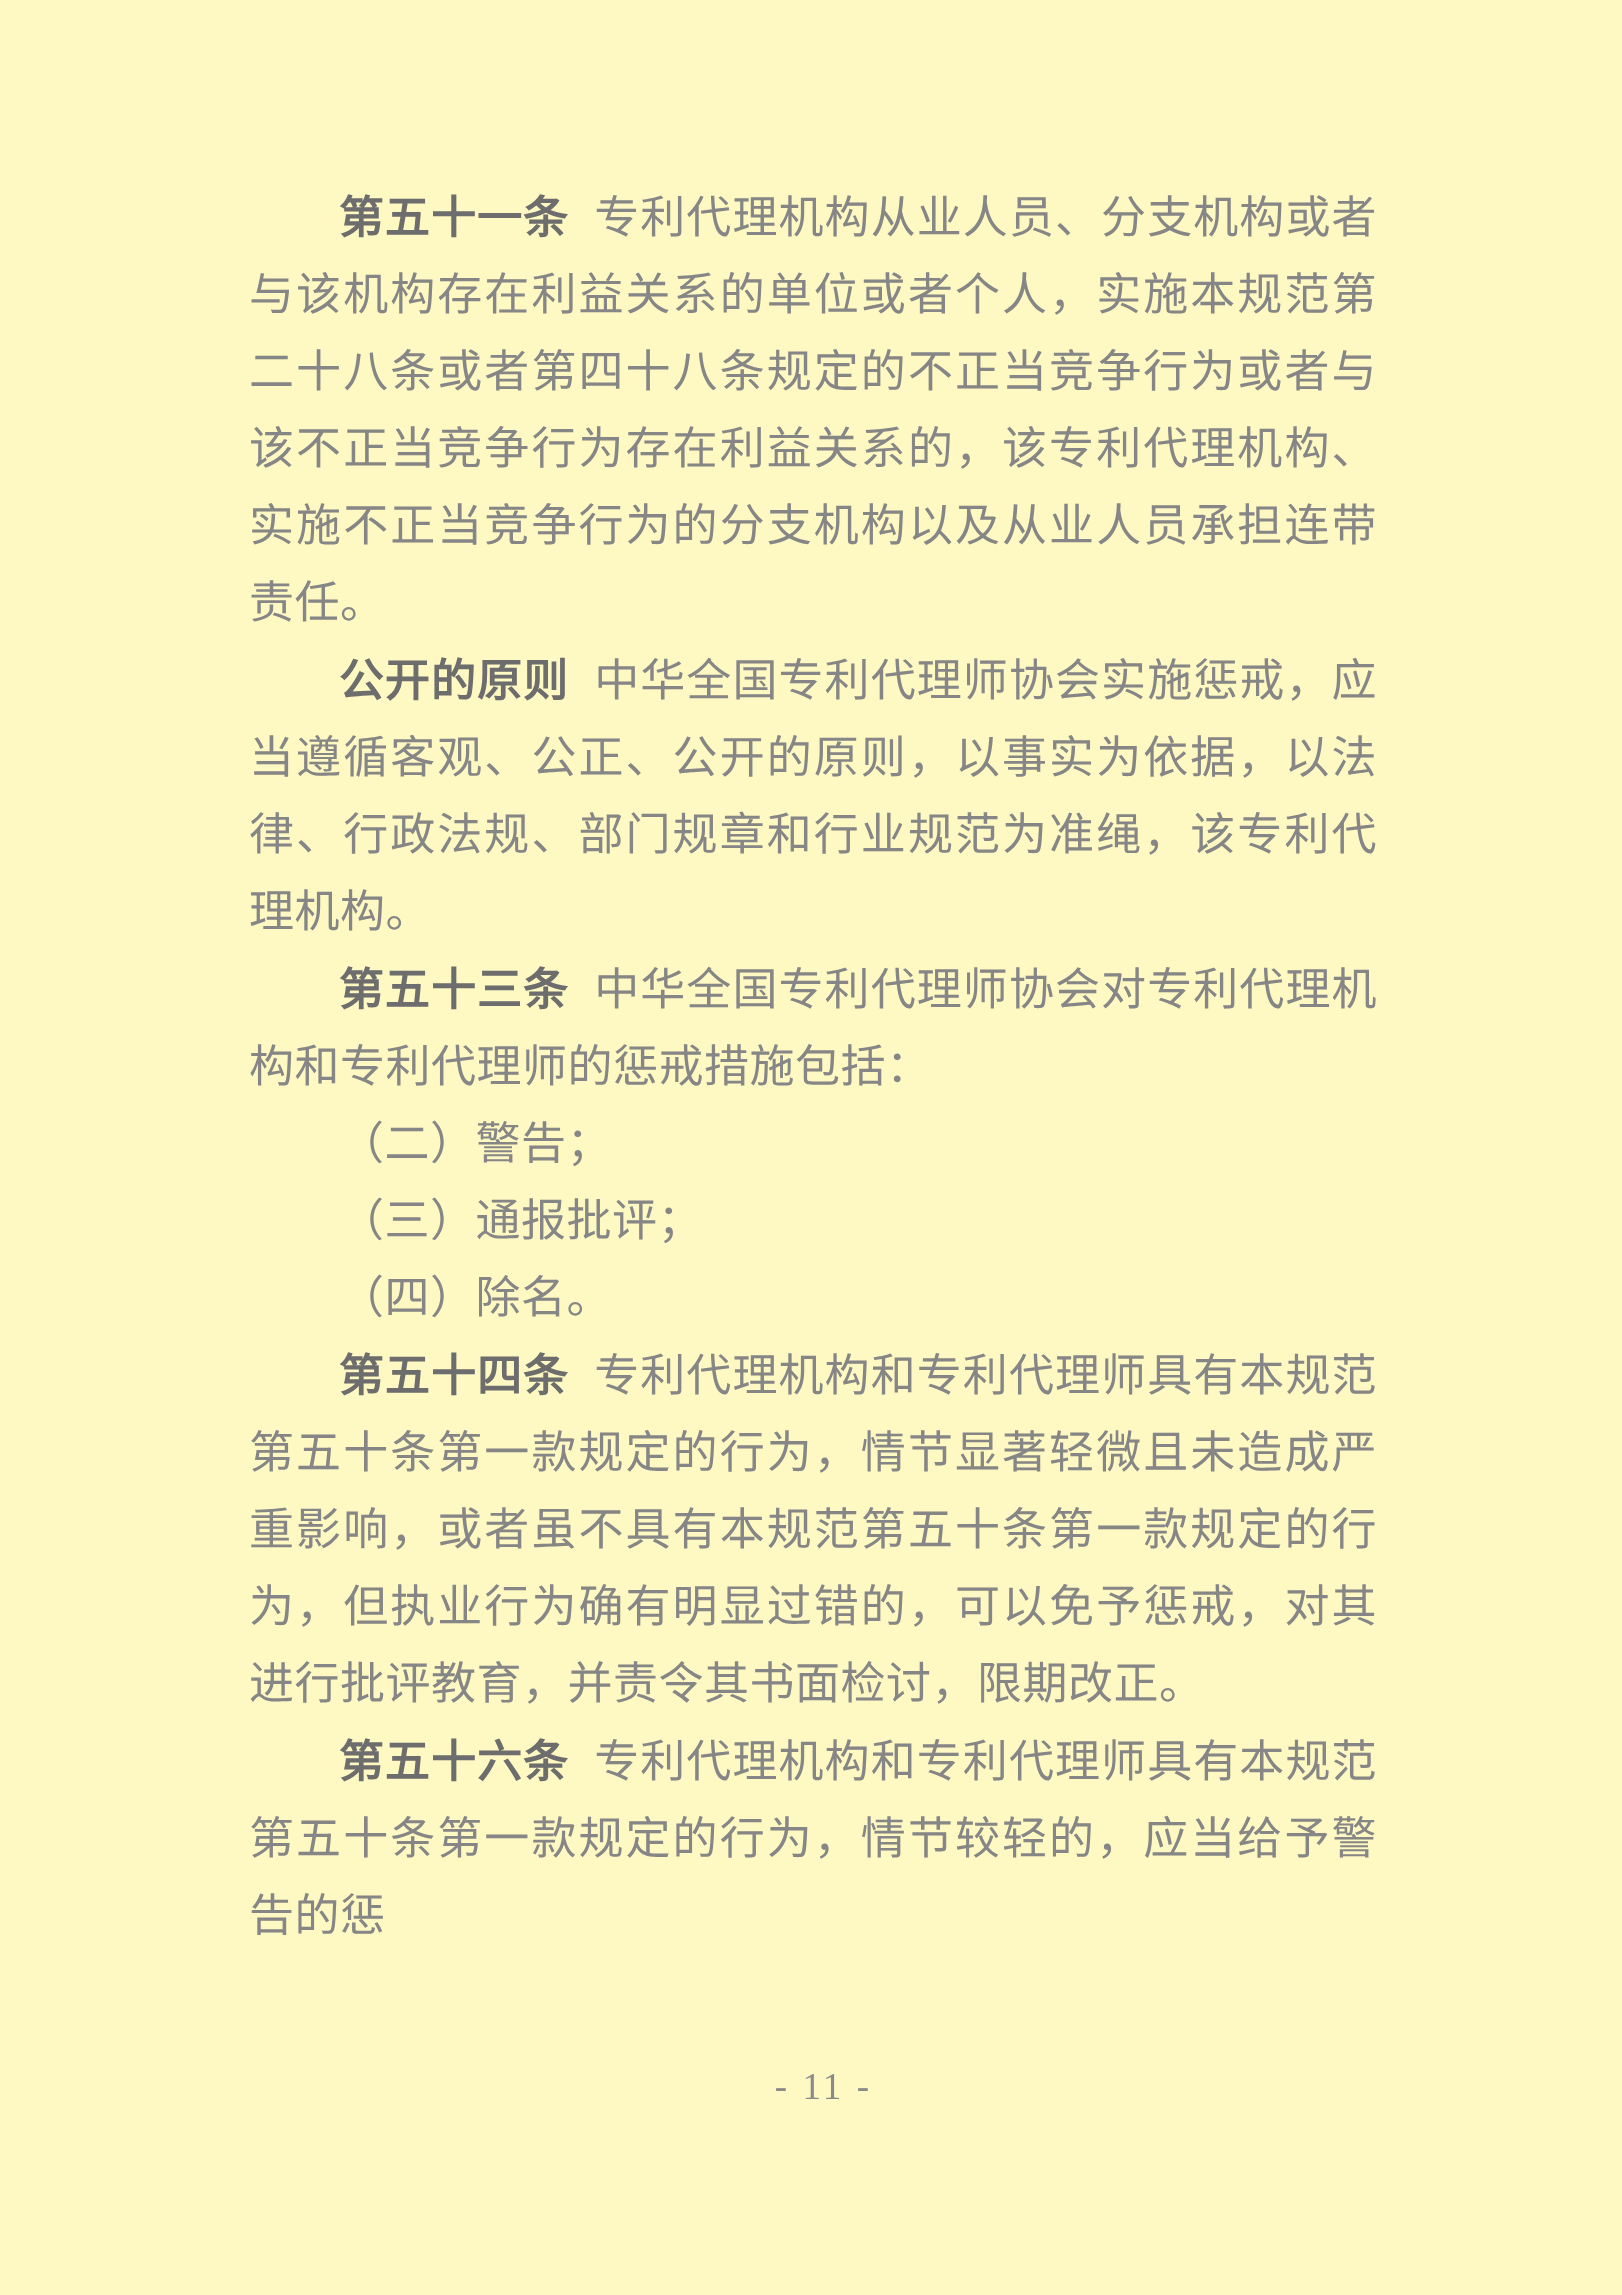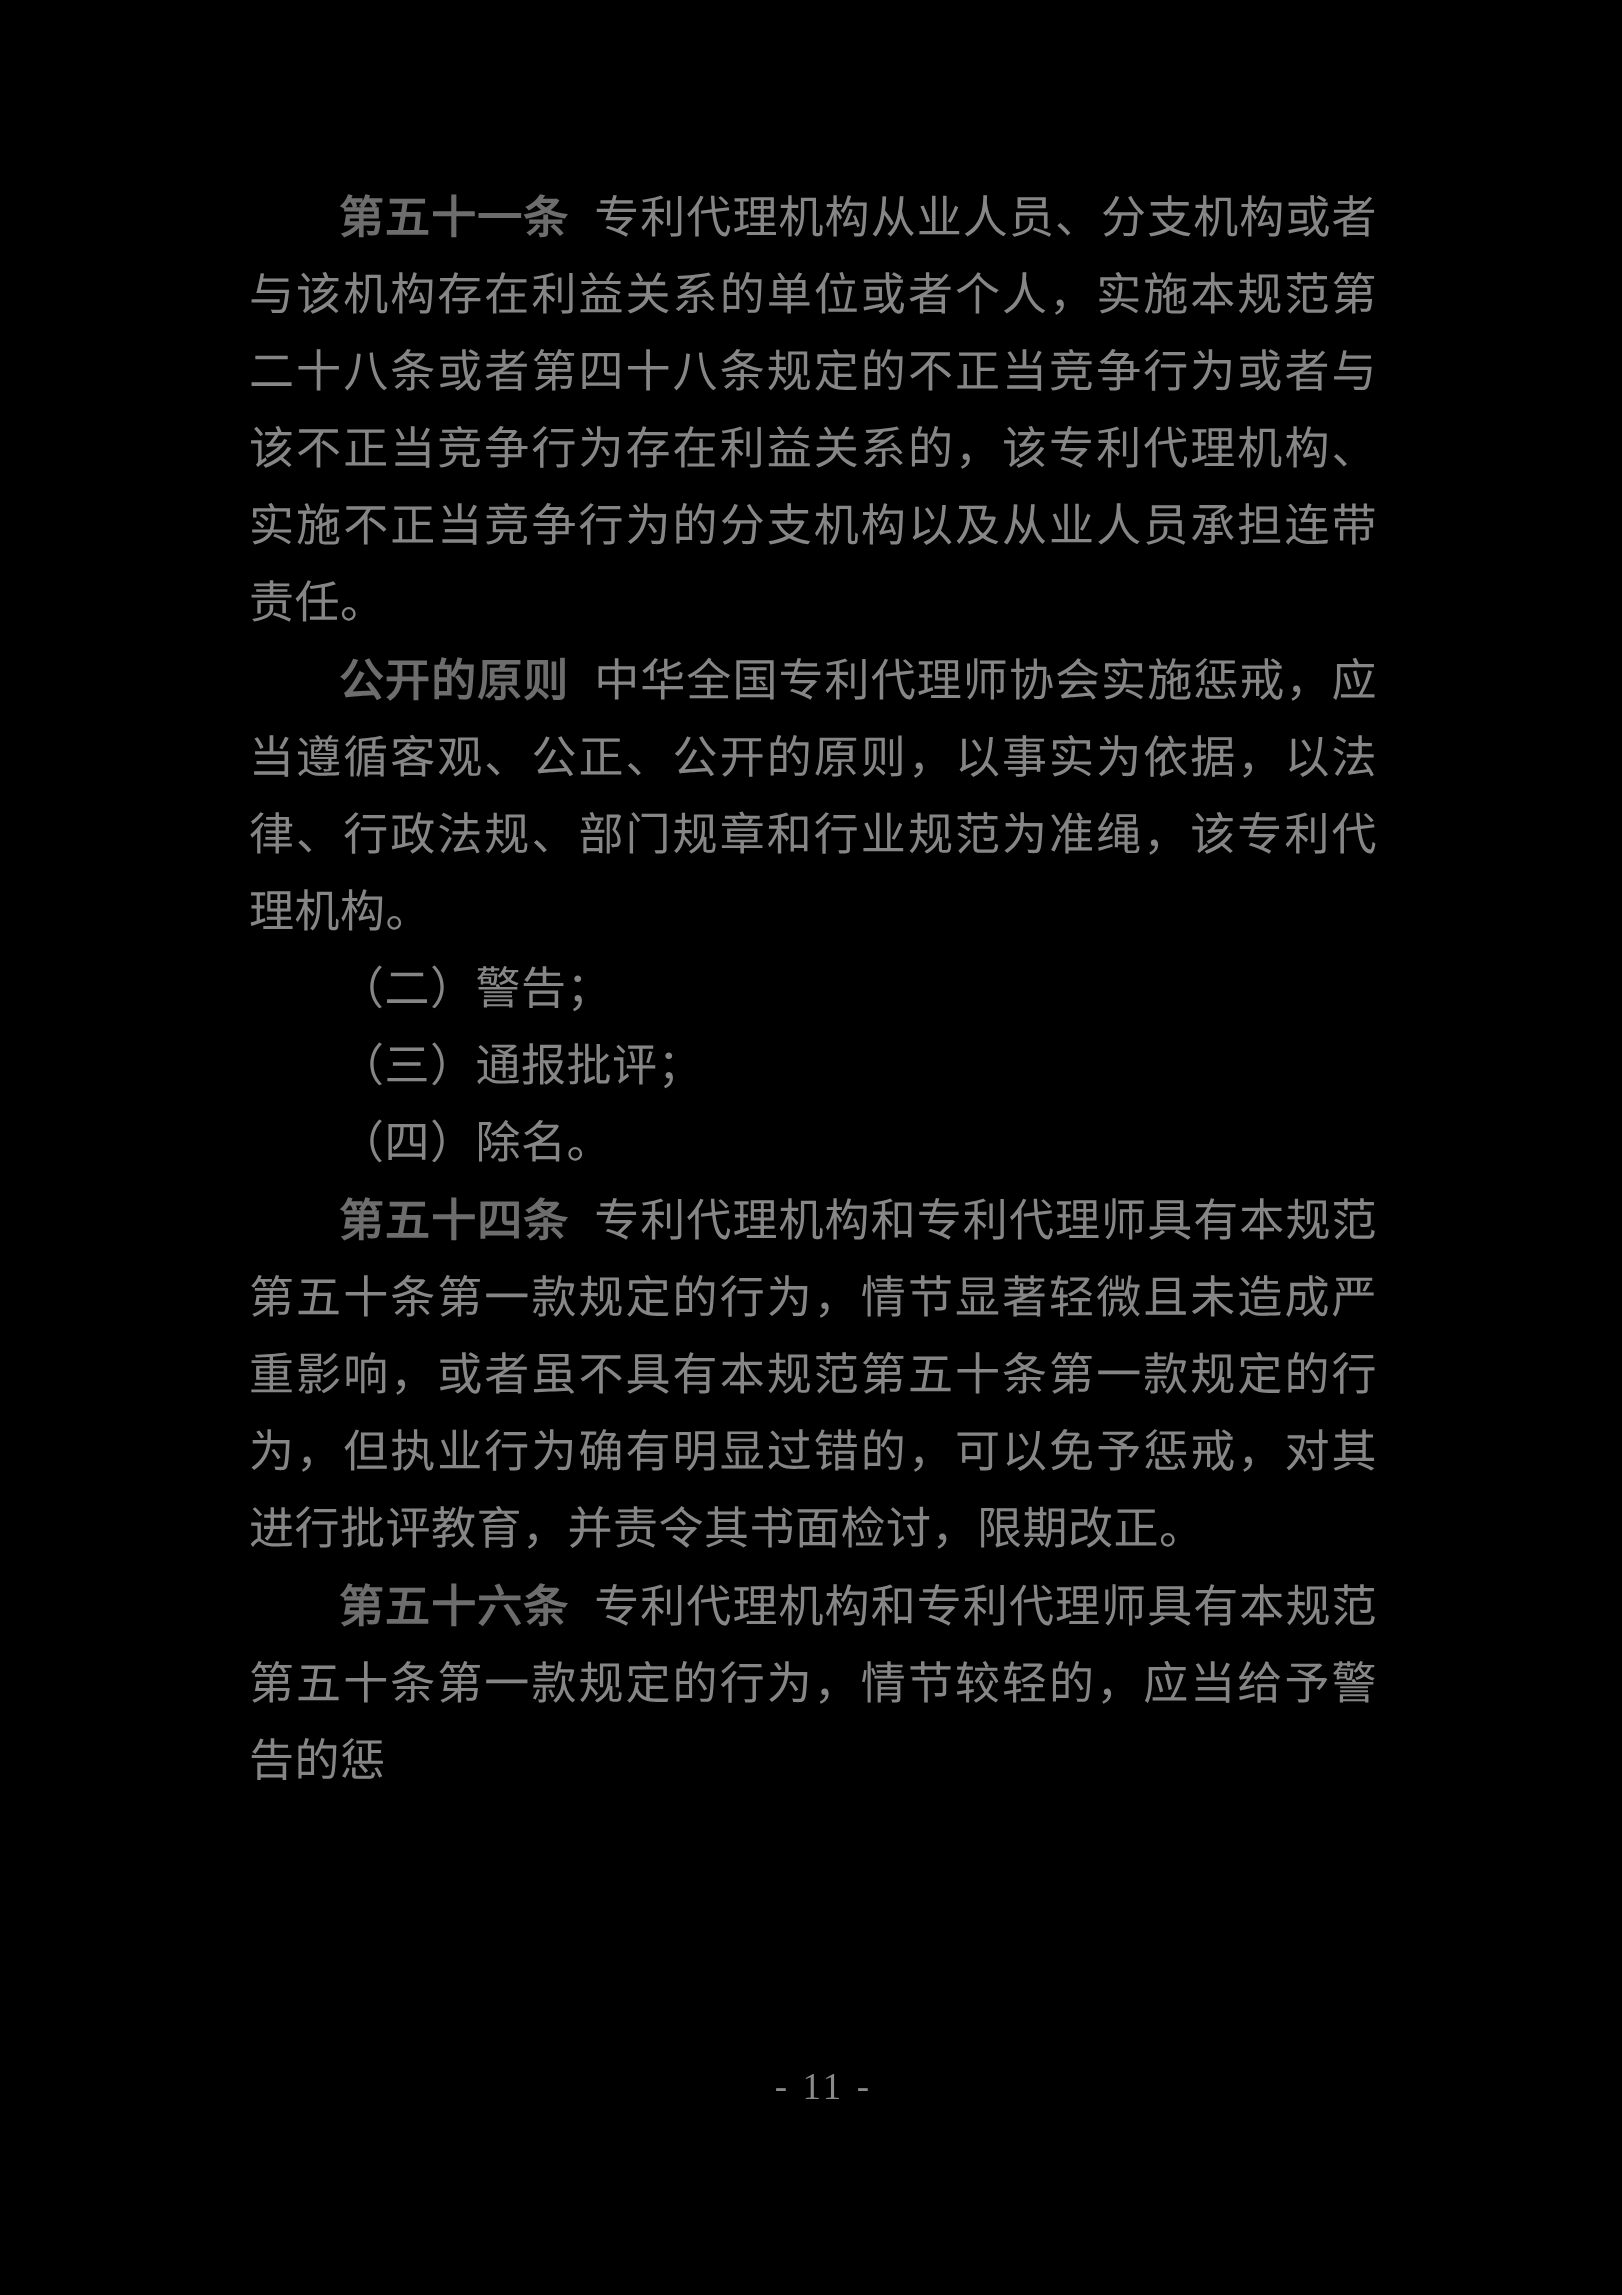--- a/index.html
+++ b/index.html
@@ -10,21 +10,21 @@
   body {
     position: relative;
     width: 1623px;
     height: 2295px;
     overflow: hidden;
     font-family: "Liberation Serif", "DejaVu Serif", serif;
   }
   .page {
     position: absolute;
     inset: 0;
-    background: #000000;
+    background: #fef9c3;
   }
   .content {
     position: absolute;
     left: 249px;
     top: 179px;
     width: 1128px;
     color: #868686;
     font-size: 45px;
     line-height: 77px;
     text-align: justify;
@@ -57,20 +57,21 @@
 </style>
 </head>
 <body>
 
 <div class="page">
   <main class="content" id="content">
   <p class="para article"><b class="art-num">第五十一条</b><span class="art-text">专利代理机构从业人员、分支机构或者与该机构存在利益关系的单位或者个人，实施本规范第二十八条或者第四十八条规定的不正当竞争行为或者与该不正当竞争行为存在利益关系的，该专利代理机构、实施不正当竞争行为的分支机构以及从业人员承担连带责任。</span></p>
 
   <p class="para article"><b class="art-num">公开的原则</b><span class="art-text">中华全国专利代理师协会实施惩戒，应当遵循客观、公正、公开的原则，以事实为依据，以法律、行政法规、部门规章和行业规范为准绳，该专利代理机构。</span></p>
 
+  <p class="para article"><b class="art-num">第五十三条</b><span class="art-text">中华全国专利代理师协会对专利代理机构和专利代理师的惩戒措施包括：</span></p>
 
 
   <p class="para item"><span class="art-text">（二）警告；</span></p>
 
   <p class="para item"><span class="art-text">（三）通报批评；</span></p>
 
   <p class="para item"><span class="art-text">（四）除名。</span></p>
 
   <p class="para article"><b class="art-num">第五十四条</b><span class="art-text">专利代理机构和专利代理师具有本规范第五十条第一款规定的行为，情节显著轻微且未造成严重影响，或者虽不具有本规范第五十条第一款规定的行为，但执业行为确有明显过错的，可以免予惩戒，对其进行批评教育，并责令其书面检讨，限期改正。</span></p>
 

